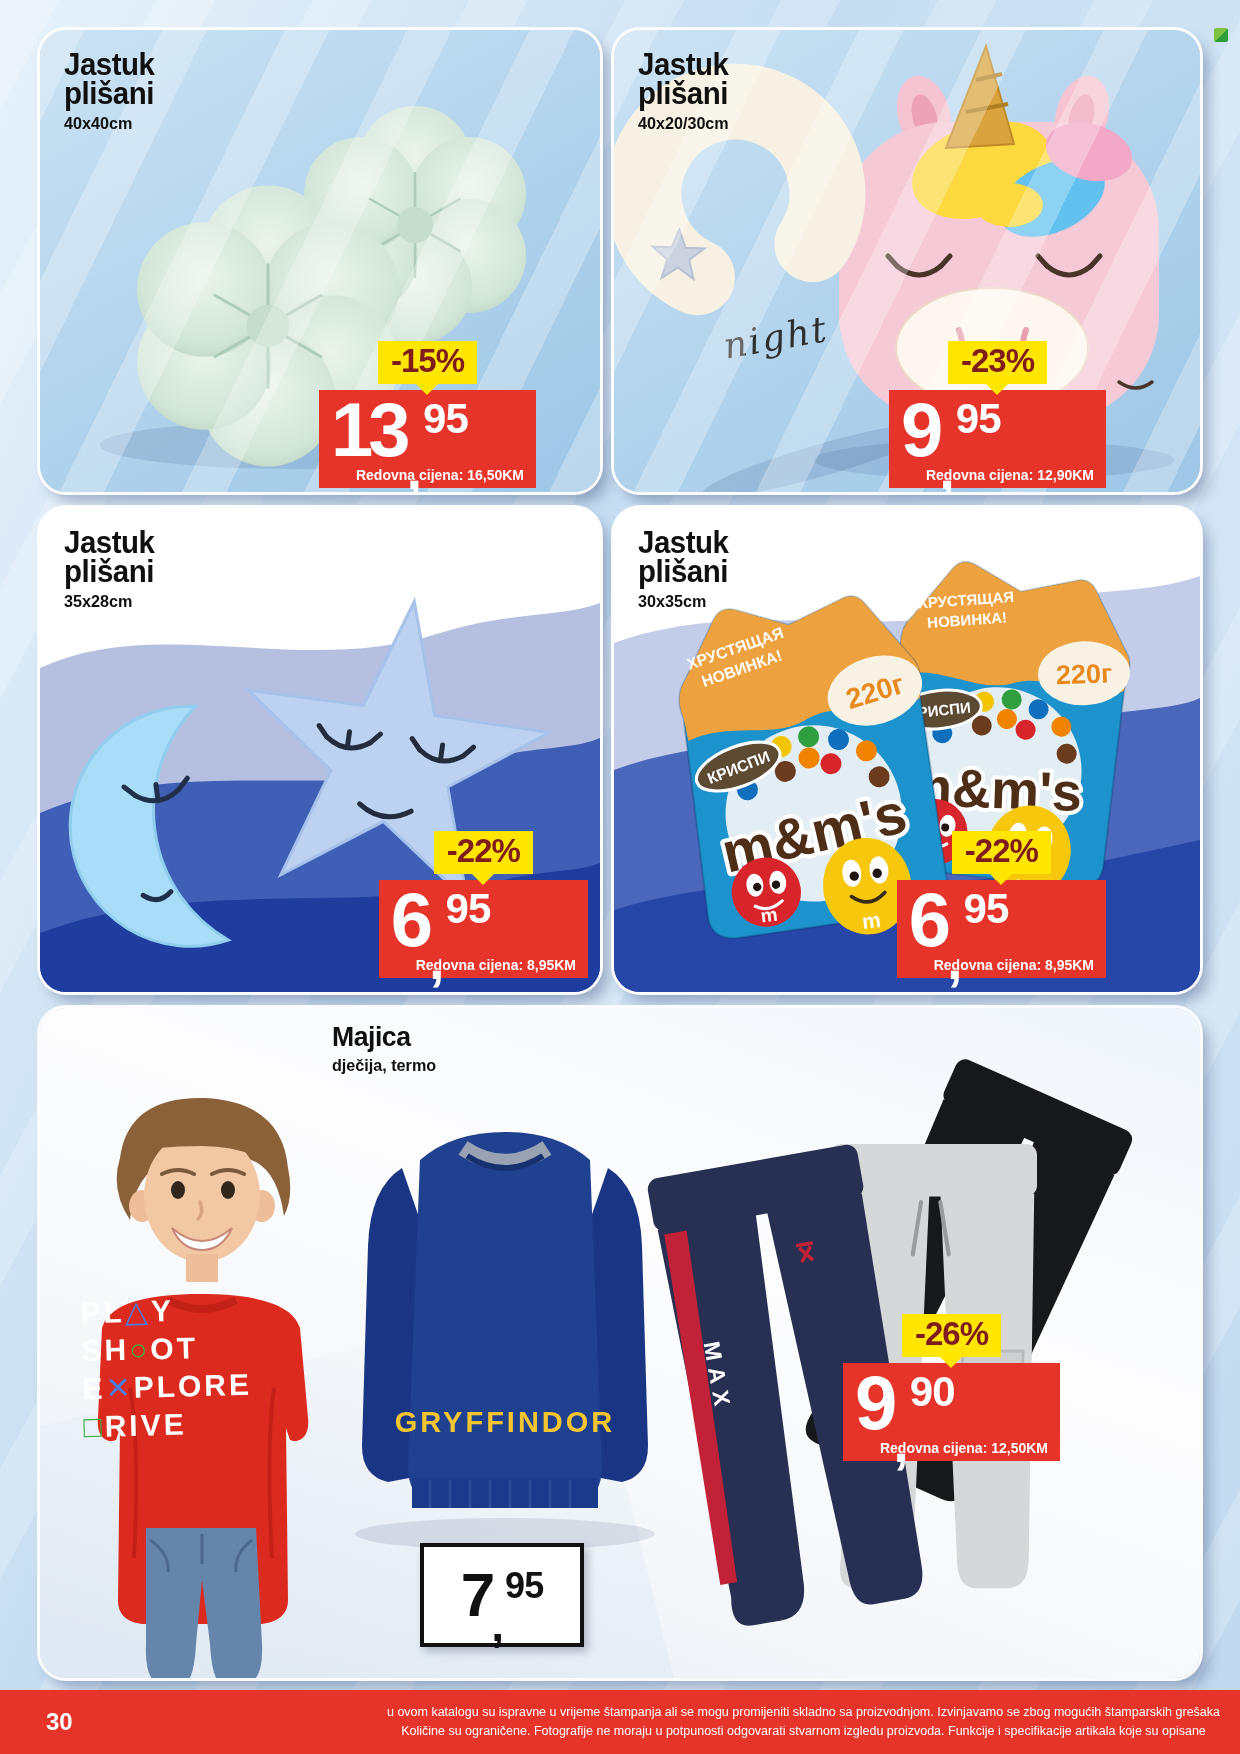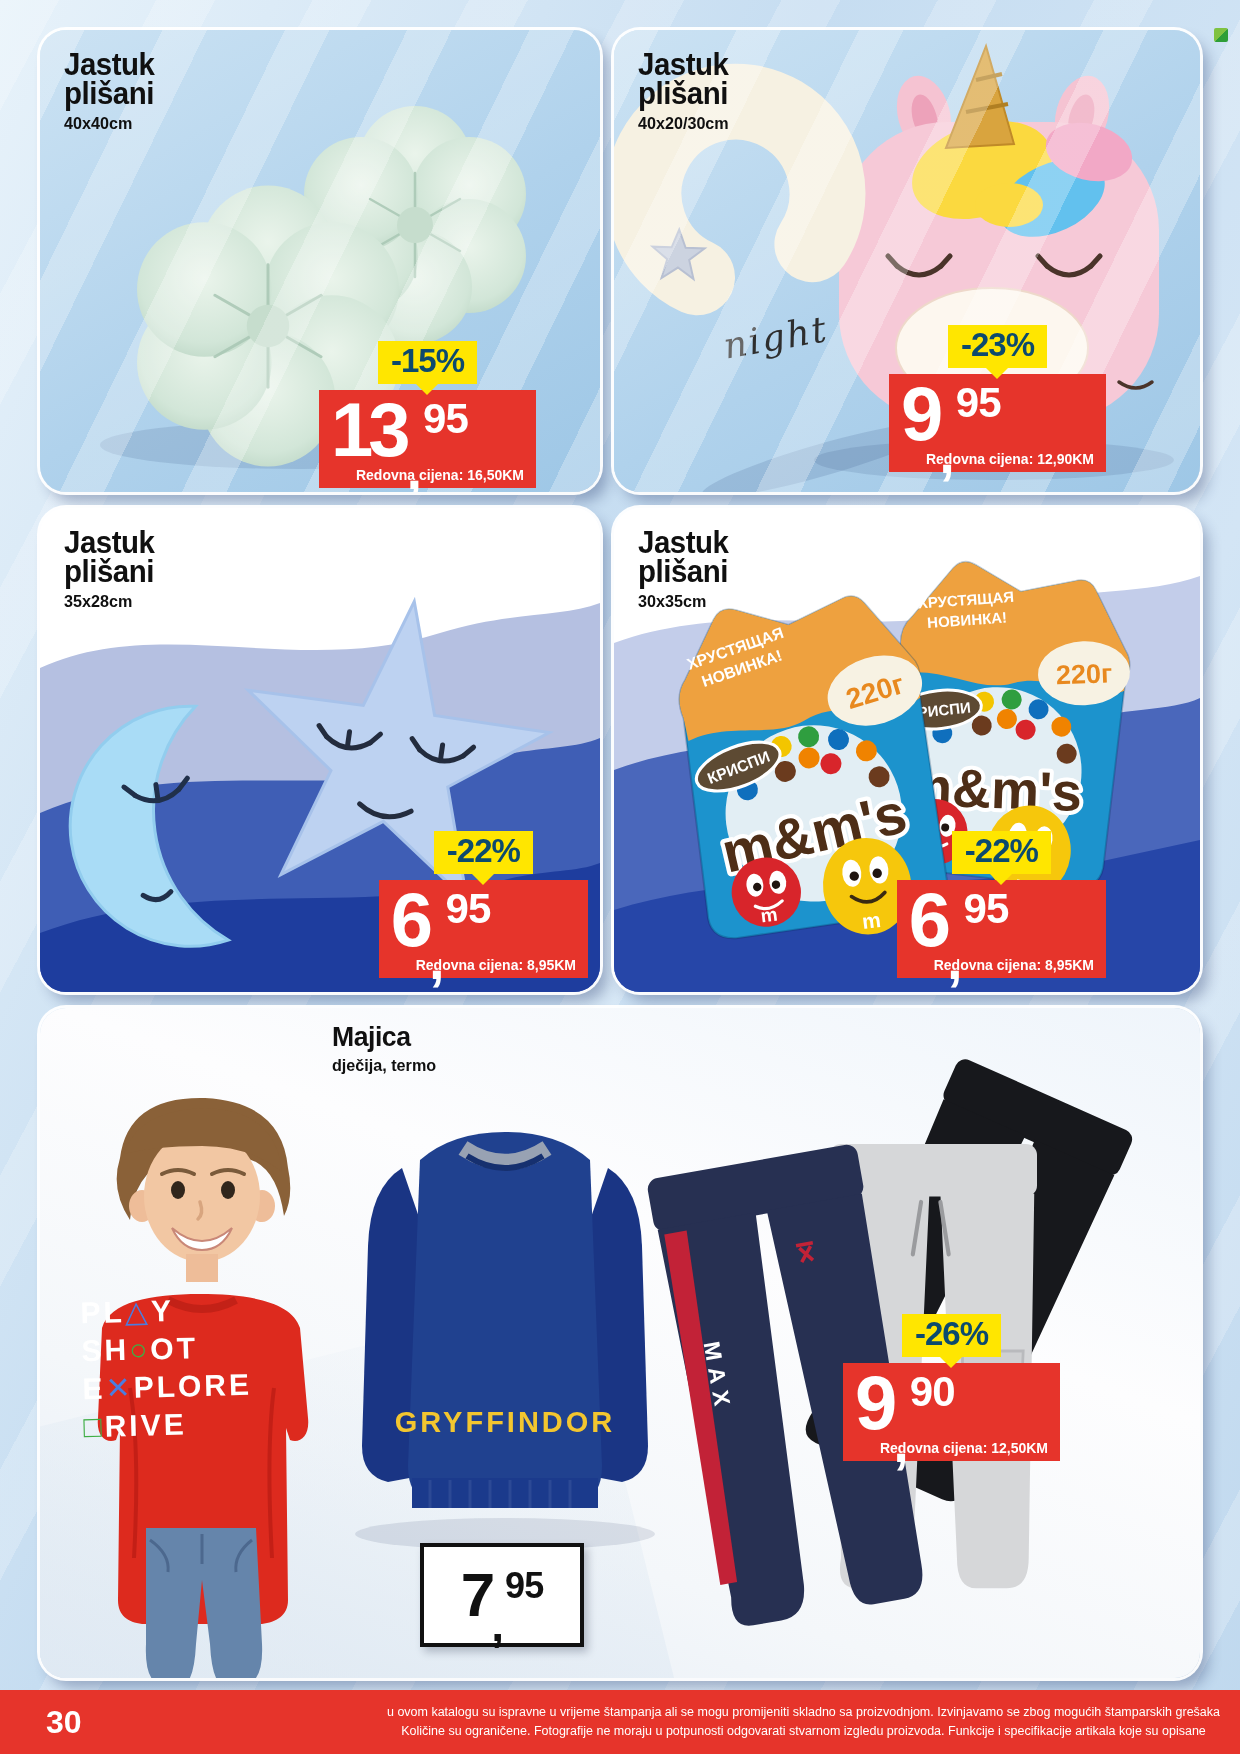--- a/index.html
+++ b/index.html
@@ -11,21 +11,21 @@
   .card{position:absolute;border-radius:26px;overflow:hidden;
         box-shadow:0 0 0 3px rgba(255,255,255,.95),8px 10px 14px rgba(25,45,95,.32);}
   .card .art{position:absolute;inset:0;width:100%;height:100%;}
   .blue1{background:linear-gradient(150deg,#cbe2f3 0%,#b0d2ec 55%,#9ec7e6 100%);}
   .blue1::after{content:"";position:absolute;inset:0;
         background:repeating-linear-gradient(116deg,rgba(255,255,255,.28) 0 40px,rgba(255,255,255,0) 40px 110px);}
   .ptitle{position:absolute;left:24px;top:20px;z-index:5;color:#101010;}
   .ptitle .t{font-weight:800;font-size:31px;line-height:.94;letter-spacing:-.5px;transform:scaleX(.95);transform-origin:left top;}
   .ptitle .size{font-weight:700;font-size:17px;margin-top:6px;transform:scaleX(.95);transform-origin:left top;}
   .pricewrap{position:absolute;z-index:6;display:flex;flex-direction:column;align-items:center;}
-  .badge{background:#ffe600;color:#0c4a6e;font-weight:800;font-size:33px;letter-spacing:-1px;
+  .badge{background:#ffe600;color:#7f1d1d;font-weight:800;font-size:33px;letter-spacing:-1px;
          padding:1px 13px 4px;position:relative;}
   .badge::after{content:"";position:absolute;left:50%;bottom:-11px;transform:translateX(-50%);
          border:12px solid transparent;border-top:12px solid #ffe600;border-bottom:0;}
   .pricebox{background:#e6342b;color:#fff;margin-top:6px;padding:10px 12px 5px;text-align:center;min-width:128px;}
   .pricenum{display:flex;align-items:flex-start;font-weight:800;color:#fff;}
   .pn-int{font-size:76px;line-height:.8;letter-spacing:-5px;}
   .pn-comma{font-size:56px;line-height:.2;align-self:flex-end;margin:0 1px -14px 1px;}
   .pn-dec{font-size:42px;line-height:.9;letter-spacing:-1px;}
   .regular{font-size:14px;font-weight:700;margin-top:6px;white-space:nowrap;margin-left:25px;}
   .bottomcard{background:linear-gradient(200deg,#eff5fb 0%,#fdfdfe 38%,#f4f7fa 70%,#e4ecf5 100%);}
@@ -37,21 +37,21 @@
   .shp-g{color:#3fae45;font-weight:400;}
   .plainprice{position:absolute;left:380px;top:535px;width:156px;height:96px;background:#fff;
         border:4px solid #111;display:flex;align-items:center;justify-content:center;z-index:6;
         box-shadow:4px 5px 8px rgba(20,30,60,.25);}
   .plainprice .pricenum{color:#111;}
   .plainprice .pn-int,.plainprice .pn-comma,.plainprice .pn-dec{color:#111;}
   .plainprice .pn-int{font-size:62px;}
   .plainprice .pn-comma{font-size:46px;margin-bottom:-10px;}
   .plainprice .pn-dec{font-size:36px;}
   .footer{position:absolute;left:0;top:1690px;width:1240px;height:64px;background:#e6342b;color:#fff;z-index:9;}
-  .pagenum{position:absolute;left:46px;top:50%;transform:translateY(-50%);font-size:32px;font-weight:700;}
+  .pagenum{position:absolute;left:46px;top:50%;transform:translateY(-50%);font-size:24px;font-weight:700;}
   .disclaimer{position:absolute;right:20px;top:50%;transform:translateY(-50%);
         text-align:center;font-size:12.5px;line-height:1.55;font-weight:500;}
   .corner-icon{position:absolute;right:12px;top:28px;width:14px;height:14px;z-index:8;
         background:linear-gradient(135deg,#7fc241 0 50%,#2e9e38 50% 100%);border-radius:2px;}
   .night{font-family:"DejaVu Serif",serif;font-style:italic;}
 </style>
 </head>
 <body>
 
 <div class="page">
@@ -166,21 +166,21 @@
           <path d="M0,-26 L7,-8 26,-8 11,4 16,23 0,12 -16,23 -11,4 -26,-8 -7,-8 Z" fill="#ccd3e0" stroke="#b8c0d2" stroke-width="2"></path>
         </g>
         <text class="night" x="0" y="22" text-anchor="middle" font-size="36" fill="#2e2e2e" letter-spacing="2" transform="rotate(6)">night</text>
       </g>
     </svg>
     <header class="ptitle">
       <div class="t">Jastuk</div>
       <div class="t">plišani</div>
       <div class="size">40x20/30cm</div>
     </header>
-    <div class="pricewrap" style="right:94px;bottom:20px">
+    <div class="pricewrap" style="right:94px;bottom:4px">
       <div class="badge"><span>-23%</span></div>
       <div class="pricebox">
         <div class="pricenum">
             <span class="pn-int">9</span>
             <span class="pn-comma">,</span>
             <span class="pn-dec">95</span>
           </div>
         <div class="regular">Redovna cijena: 12,90KM</div>
       </div>
     </div>

